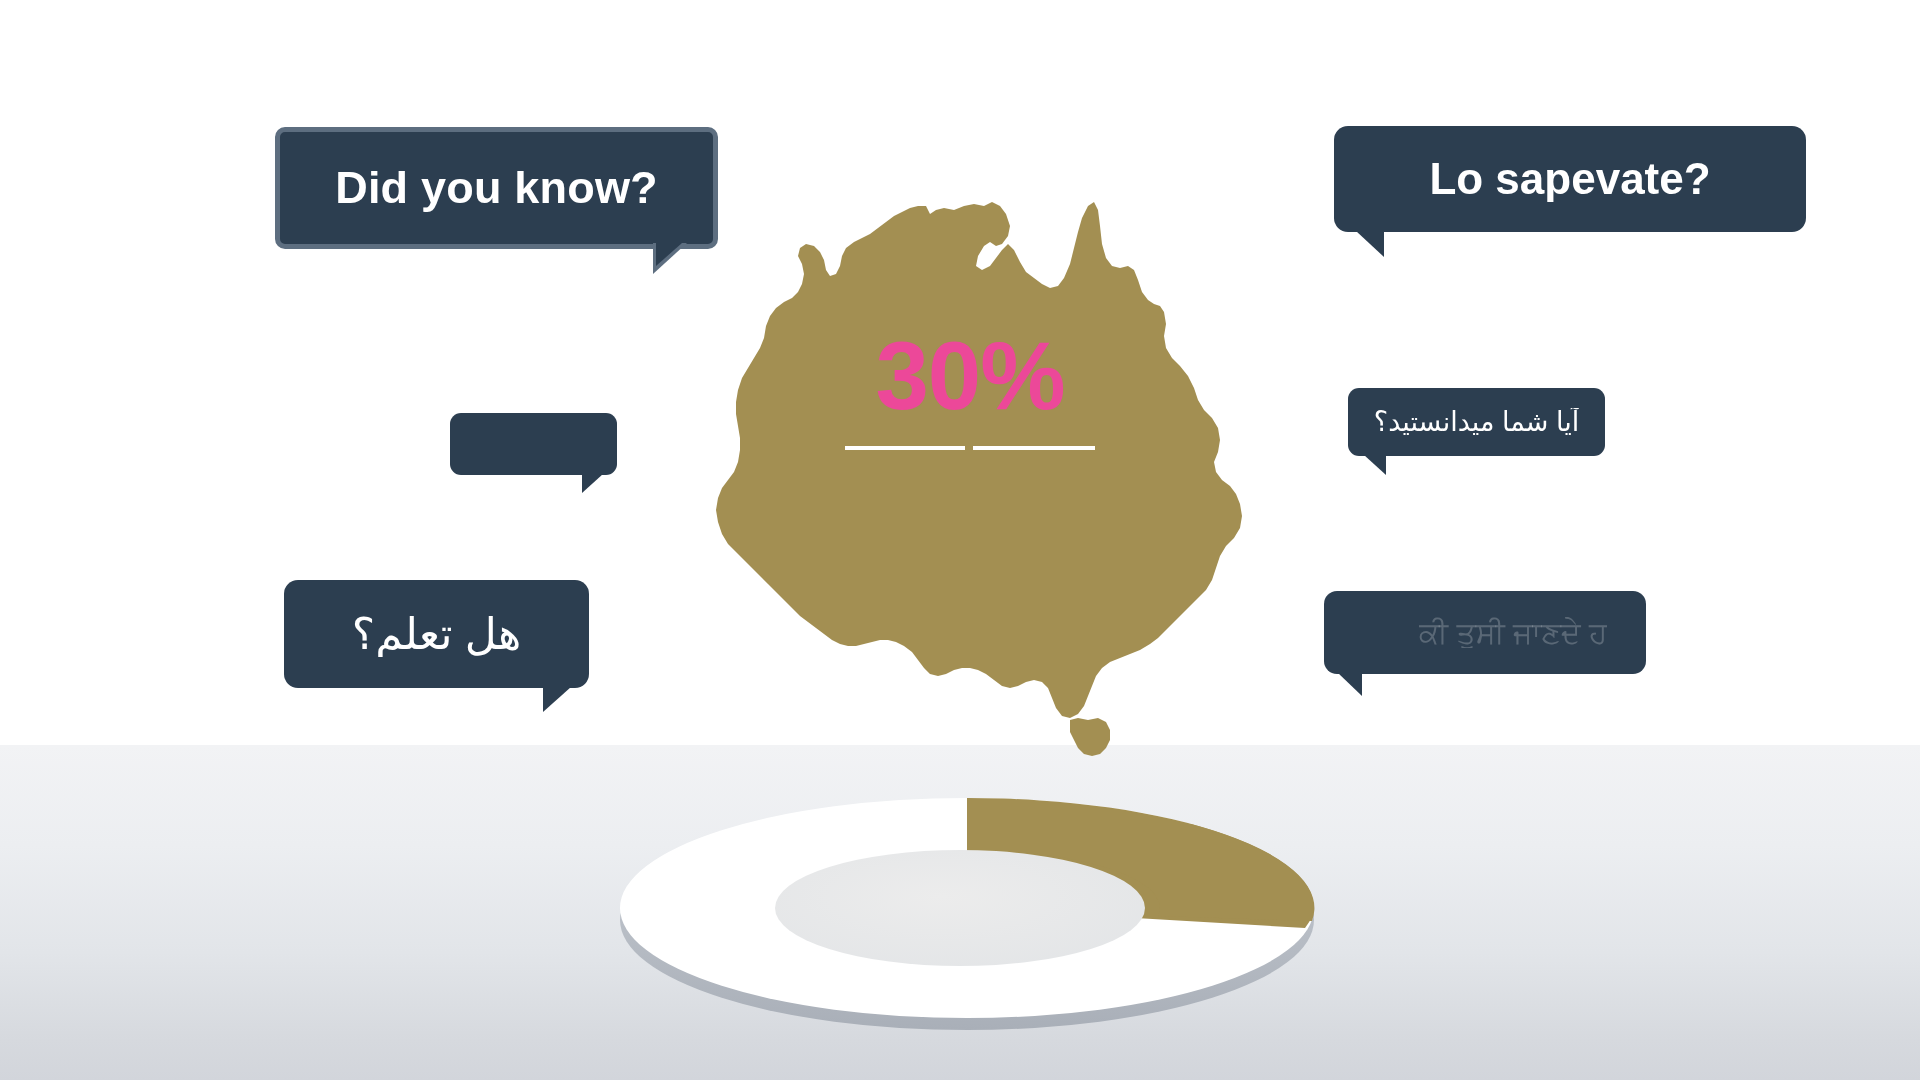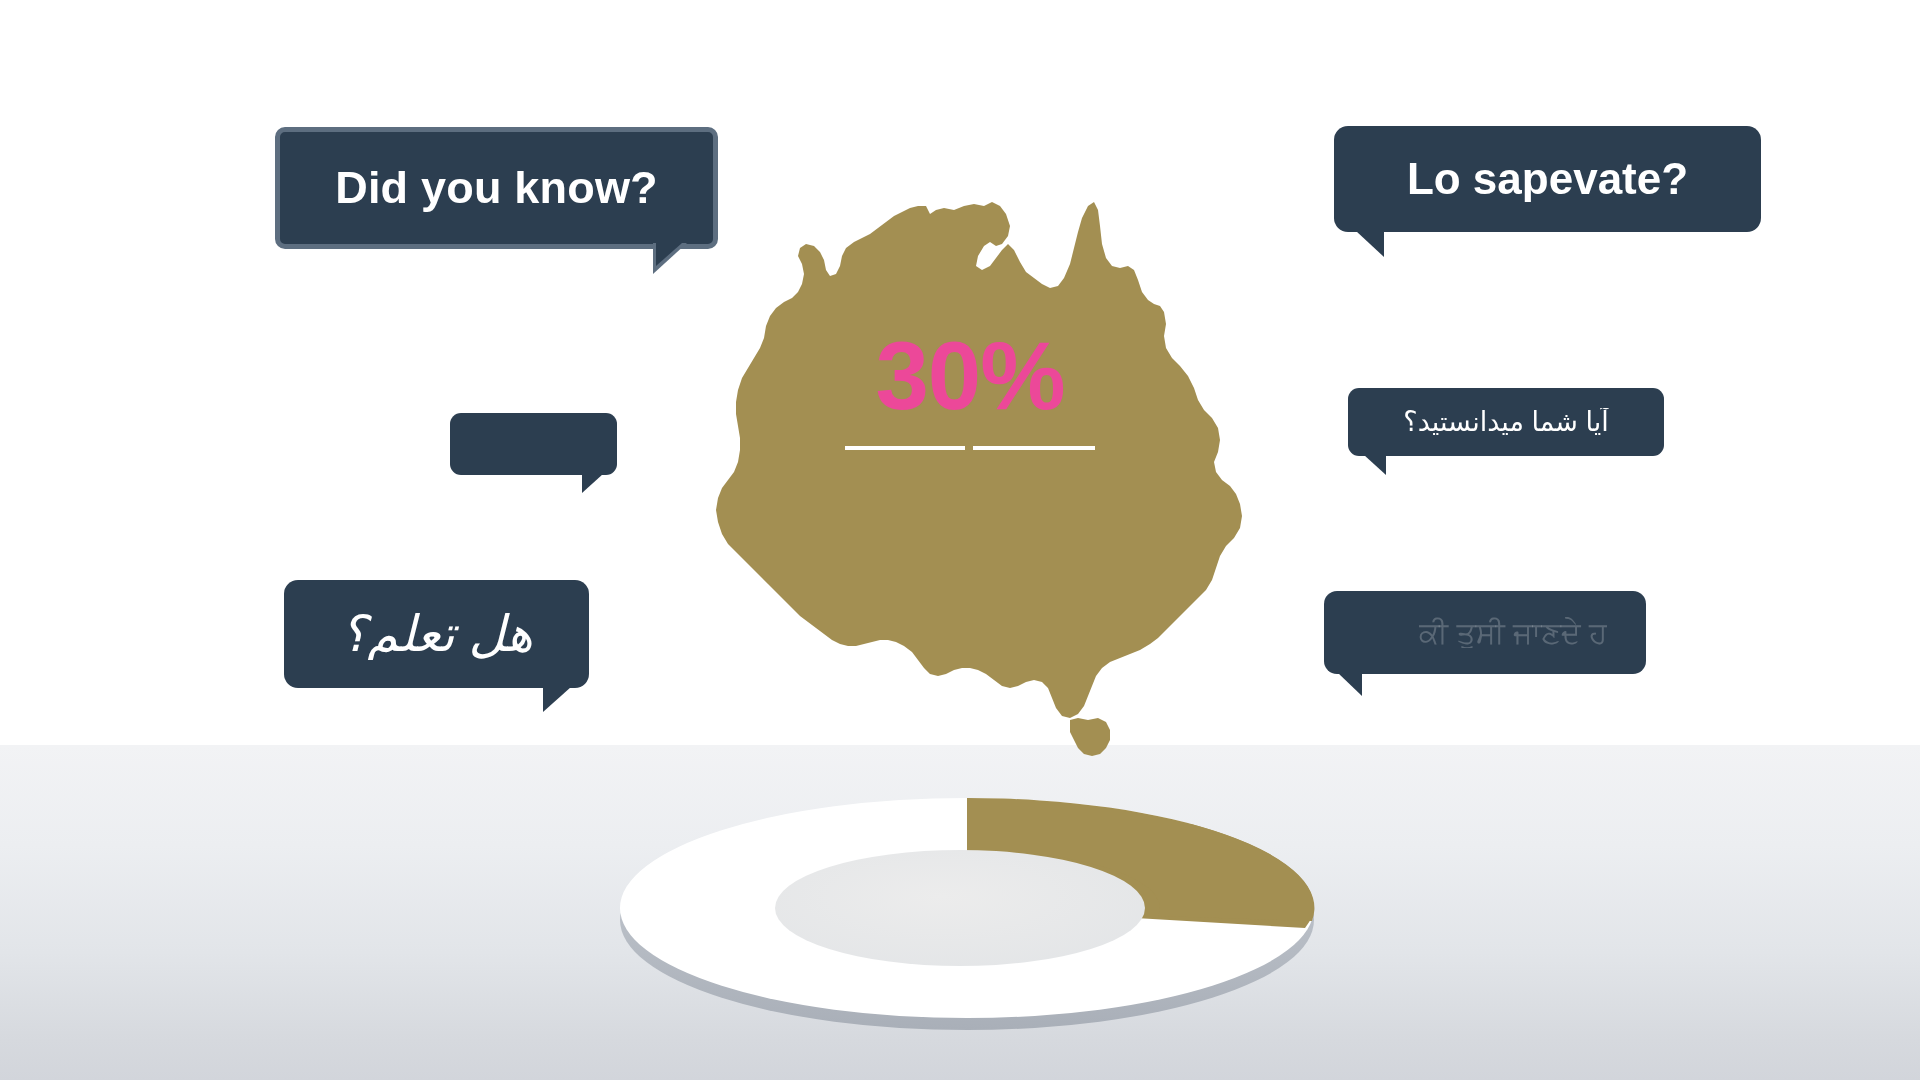--- a/index.html
+++ b/index.html
@@ -85,29 +85,29 @@
     width: 0; height: 0;
     border-left: 26px solid #2c3e50;
     border-bottom: 23px solid transparent;
     z-index: 2;
   }
 
   
   #bubble-did-you-know { left: 275px; top: 127px; width: 443px; height: 122px; }
   #bubble-did-you-know .label { font-size: 45px; font-weight: bold; letter-spacing: .2px; }
 
-  #bubble-lo-sapevate { left: 1334px; top: 126px; width: 427px; height: 106px; }
+  #bubble-lo-sapevate { left: 1334px; top: 126px; width: 472px; height: 106px; }
   #bubble-lo-sapevate .label { font-size: 44px; font-weight: bold; }
 
-  #bubble-persian { left: 1348px; top: 388px; width: 316px; height: 68px; border-radius: 11px; }
+  #bubble-persian { left: 1348px; top: 388px; width: 257px; height: 68px; border-radius: 11px; }
   #bubble-persian .label { font-size: 27px; font-weight: normal; direction: rtl; }
   #bubble-persian.tail-bl::after { left: 16px; bottom: -19px; border-right-width: 22px; border-bottom-width: 20px; }
 
   #bubble-arabic { left: 284px; top: 580px; width: 305px; height: 108px; }
-  #bubble-arabic .label { font-size: 50px; font-weight: normal; direction: rtl; font-style: italic; }
+  #bubble-arabic .label { font-size: 44px; font-weight: normal; direction: rtl; }
   #bubble-arabic.tail-br::after { right: 18px; bottom: -24px; border-left-width: 28px; border-bottom-width: 25px; }
 
   #bubble-punjabi { left: 1324px; top: 591px; width: 322px; height: 83px; border-radius: 13px; }
   #bubble-punjabi .label {
     font-size: 30px;
     color: rgba(255,255,255,0.22);
     position: relative;
     left: 28px;
   }
   #bubble-punjabi.tail-bl::after { left: 14px; bottom: -22px; border-right-width: 24px; border-bottom-width: 23px; }

